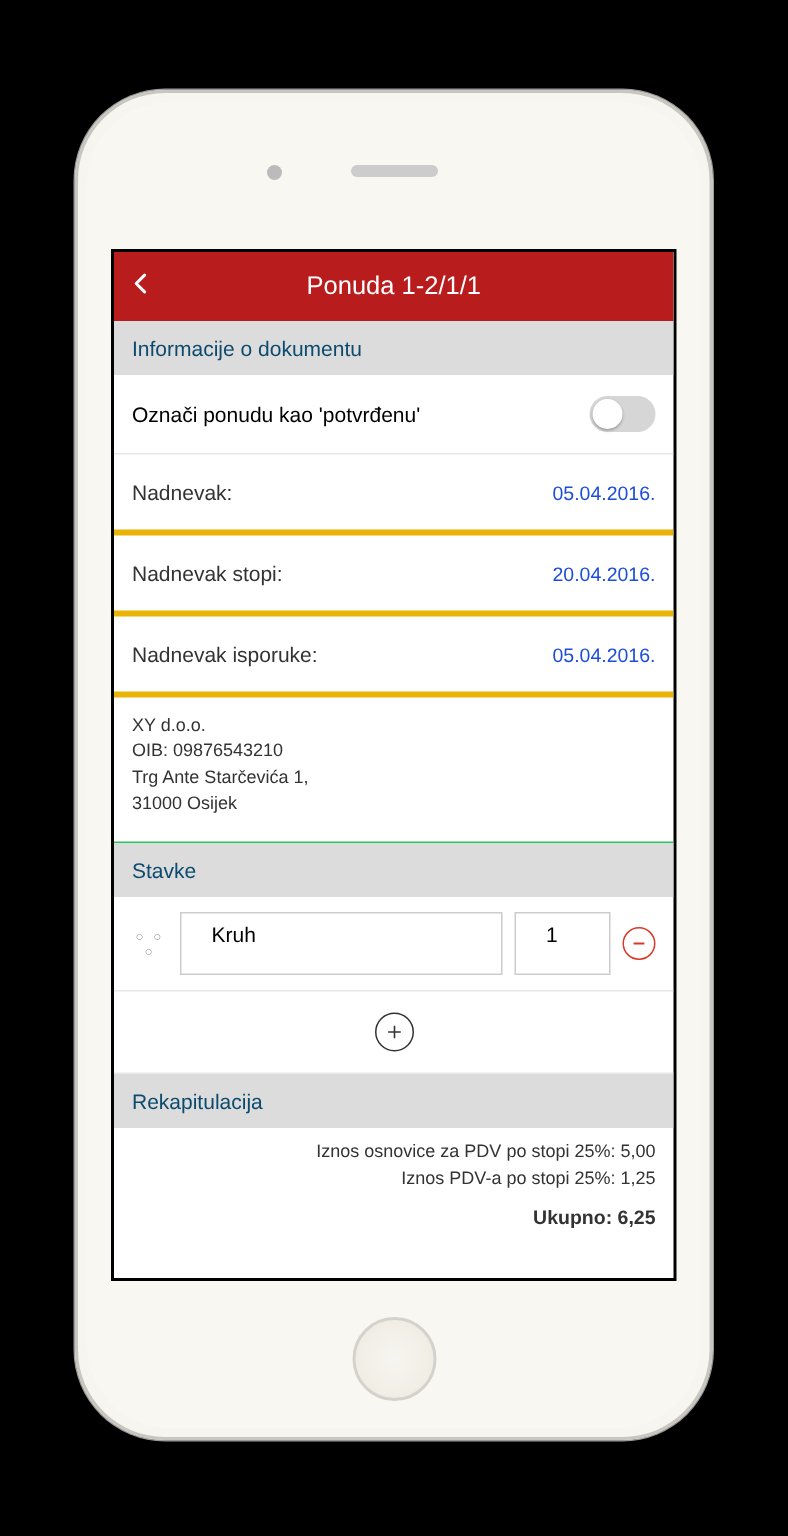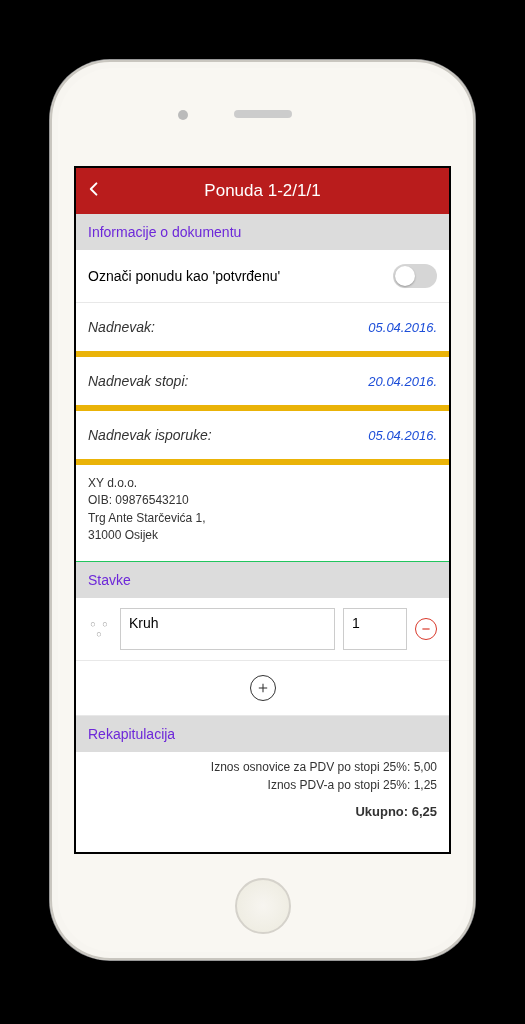--- a/index.html
+++ b/index.html
@@ -91,35 +91,34 @@
     height: 20px;
     color: #fff;
     font-size: 22px;
     line-height: 18px;
   }
   .content { flex: 1; overflow-y: auto; }
   .section-header {
     background: #dcdcdc;
     padding: 10px 12px;
     font-size: 14px;
-    color: #6d28d9;
+    color: #0c4a6e;
     display: flex;
     align-items: center;
     justify-content: space-between;
   }
   .row {
     display: flex;
     justify-content: space-between;
     align-items: center;
     padding: 14px 12px;
-    border-bottom: 6px solid #eab308;
+    border-bottom: 4px solid #eab308;
     font-size: 14px;
     color: #333;
     min-height: 54px;
-    font-style: italic;
   }
   .row .val { color: #1d4ed8; font-size: 13px; }
   .toggle-row {
     display: flex;
     justify-content: space-between;
     align-items: center;
     padding: 14px 12px;
     border-bottom: 1px solid #e8e8e8;
     font-size: 14px;
   }
@@ -170,21 +169,21 @@
   .dots {
     width: 24px;
     text-align: center;
     color: #999;
     font-size: 9px;
     letter-spacing: 2px;
   }
   .item-input {
     border: 1px solid #ccc;
     height: 42px;
-    padding: 6px 8px;
+    padding: 6px 20px;
     font-size: 14px;
     background: #fff;
   }
   .item-name { flex: 1; }
   .item-qty { width: 64px; }
   .add-row {
     display: flex;
     justify-content: center;
     padding: 14px 0;
     border-bottom: 1px solid #e8e8e8;

